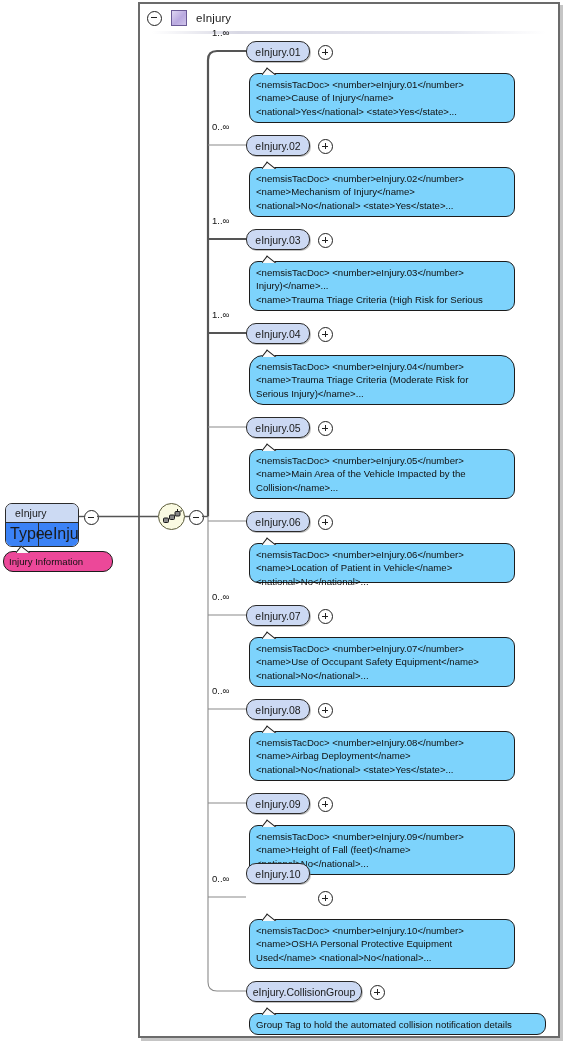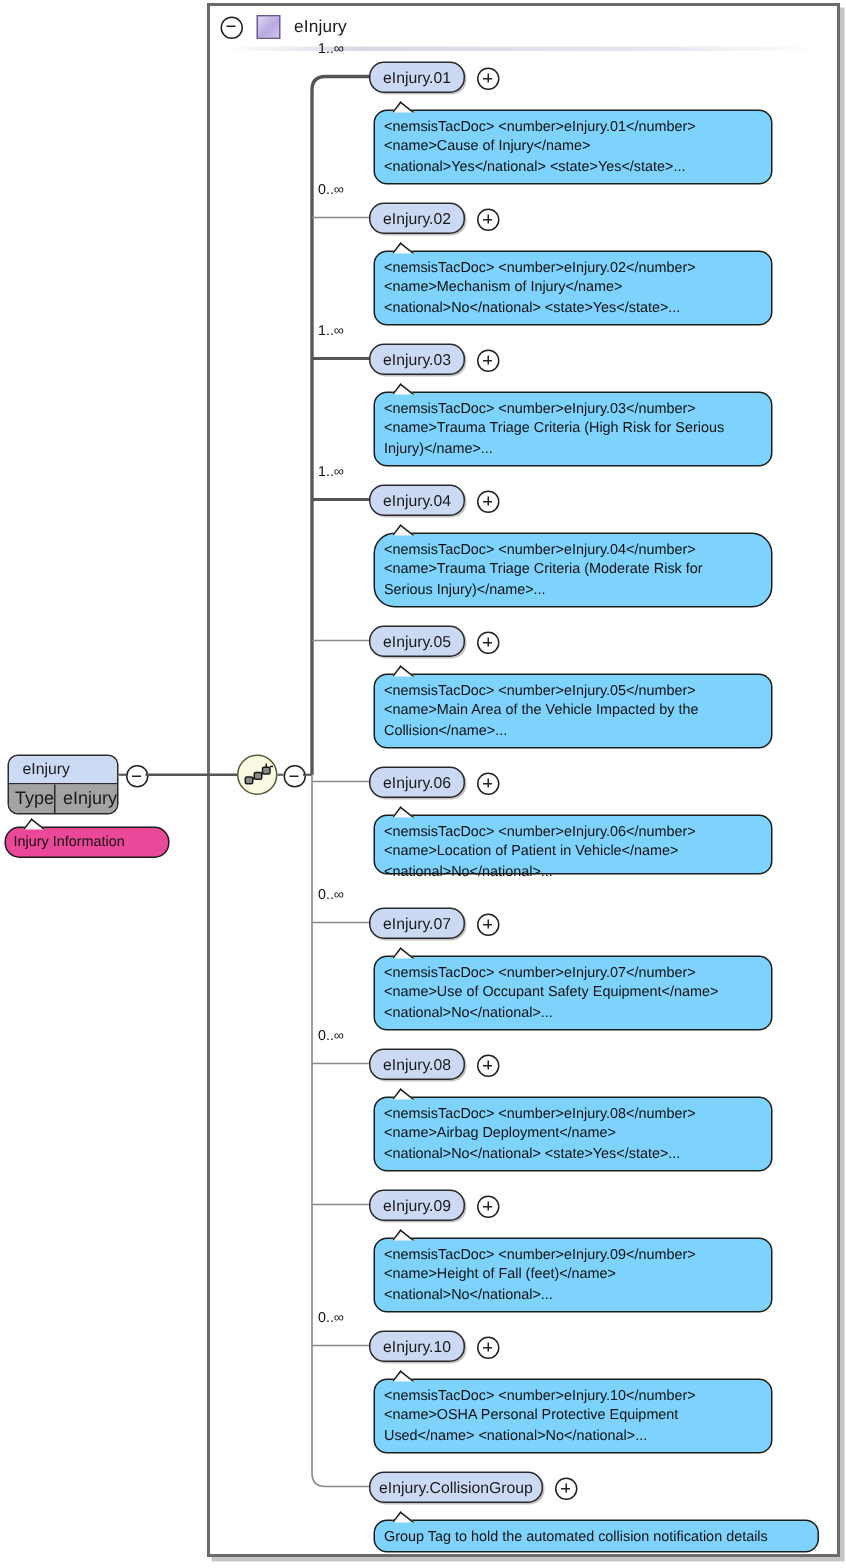--- a/index.html
+++ b/index.html
@@ -113,23 +113,23 @@
   }
   .root-name {
     font-size: 10.5px;
     color: #1a1a1a;
     padding: 3px 0 3px 9px;
     background: #ccdaf3;
     border-bottom: 1px solid #2b2b2b;
   }
   .root-type-row {
     display: flex;
-    font-size: 12px;
+    font-size: 16px;
     color: #1a1a1a;
-    background: #a3a3a3;
+    background: #3b82f6;
     justify-content: space-between;
   }
   .root-type-key {
     width: 33px;
     padding: 2px 0 3px 4px;
     border-right: 1px solid #2b2b2b;
     box-sizing: border-box;
   }
   .root-type-val {
     padding: 2px 0 3px 5px;
@@ -307,21 +307,21 @@
         <span>eInjury.02</span>
       </div>
       <span class="sign plus" style="position: absolute; left: 318px; top: 139px;"></span>
       <div class="card" style="left: 212px; top: 121px;">0..∞</div>
       <div class="bubble" style="left: 249px; top: 167px; width: 266px; height: 50px;"><div class="tail"></div><div>&lt;nemsisTacDoc&gt; &lt;number&gt;eInjury.02&lt;/number&gt;</div><div>&lt;name&gt;Mechanism of Injury&lt;/name&gt;</div><div>&lt;national&gt;No&lt;/national&gt;  &lt;state&gt;Yes&lt;/state&gt;...</div></div>
       <div class="node" style="left: 246px; top: 229px; width: 64px;">
         <span>eInjury.03</span>
       </div>
       <span class="sign plus" style="position: absolute; left: 318px; top: 233px;"></span>
       <div class="card" style="left: 212px; top: 215px;">1..∞</div>
-      <div class="bubble" style="left: 249px; top: 261px; width: 266px; height: 50px;"><div class="tail"></div><div>&lt;nemsisTacDoc&gt; &lt;number&gt;eInjury.03&lt;/number&gt;</div><div>&lt;name&gt;Trauma Triage Criteria (High Risk for Serious</div><div>Injury)&lt;/name&gt;...</div></div>
+      <div class="bubble" style="left: 249px; top: 261px; width: 266px; height: 50px;"><div class="tail"></div><div>&lt;nemsisTacDoc&gt; &lt;number&gt;eInjury.03&lt;/number&gt;</div><div>Injury)&lt;/name&gt;...</div><div>&lt;name&gt;Trauma Triage Criteria (High Risk for Serious</div></div>
       <div class="node" style="left: 246px; top: 323px; width: 64px;">
         <span>eInjury.04</span>
       </div>
       <span class="sign plus" style="position: absolute; left: 318px; top: 327px;"></span>
       <div class="card" style="left: 212px; top: 309px;">1..∞</div>
       <div class="bubble" style="left: 249px; top: 355px; width: 266px; height: 50px; border-radius: 14px;"><div class="tail"></div><div>&lt;nemsisTacDoc&gt; &lt;number&gt;eInjury.04&lt;/number&gt;</div><div>&lt;name&gt;Trauma Triage Criteria (Moderate Risk for</div><div>Serious Injury)&lt;/name&gt;...</div></div>
       <div class="node" style="left: 246px; top: 417px; width: 64px;">
         <span>eInjury.05</span>
       </div>
       <span class="sign plus" style="position: absolute; left: 318px; top: 421px;"></span>
@@ -341,21 +341,21 @@
         <span>eInjury.08</span>
       </div>
       <span class="sign plus" style="position: absolute; left: 318px; top: 703px;"></span>
       <div class="card" style="left: 212px; top: 685px;">0..∞</div>
       <div class="bubble" style="left: 249px; top: 731px; width: 266px; height: 50px;"><div class="tail"></div><div>&lt;nemsisTacDoc&gt; &lt;number&gt;eInjury.08&lt;/number&gt;</div><div>&lt;name&gt;Airbag Deployment&lt;/name&gt;</div><div>&lt;national&gt;No&lt;/national&gt;  &lt;state&gt;Yes&lt;/state&gt;...</div></div>
       <div class="node" style="left: 246px; top: 793px; width: 64px;">
         <span>eInjury.09</span>
       </div>
       <span class="sign plus" style="position: absolute; left: 318px; top: 797px;"></span>
       <div class="bubble" style="left: 249px; top: 825px; width: 266px; height: 50px;"><div class="tail"></div><div>&lt;nemsisTacDoc&gt; &lt;number&gt;eInjury.09&lt;/number&gt;</div><div>&lt;name&gt;Height of Fall (feet)&lt;/name&gt;</div><div>&lt;national&gt;No&lt;/national&gt;...</div></div>
-      <div class="node" style="left: 246px; top: 887px; width: 64px;">
+      <div class="node" style="left: 246px; top: 863px; width: 64px;">
         <span>eInjury.10</span>
       </div>
       <span class="sign plus" style="position: absolute; left: 318px; top: 891px;"></span>
       <div class="card" style="left: 212px; top: 873px;">0..∞</div>
       <div class="bubble" style="left: 249px; top: 919px; width: 266px; height: 50px;"><div class="tail"></div><div>&lt;nemsisTacDoc&gt; &lt;number&gt;eInjury.10&lt;/number&gt;</div><div>&lt;name&gt;OSHA Personal Protective Equipment</div><div>Used&lt;/name&gt; &lt;national&gt;No&lt;/national&gt;...</div></div>
       <div class="node" style="left: 246px; top: 981px; width: 116px;">
         <span>eInjury.CollisionGroup</span>
       </div>
       <span class="sign plus" style="position: absolute; left: 370px; top: 985px;"></span>
       <div class="bubble" style="left: 249px; top: 1013px; width: 297px; height: 22px;"><div class="tail"></div><div>Group Tag to hold the automated collision notification details</div></div>

